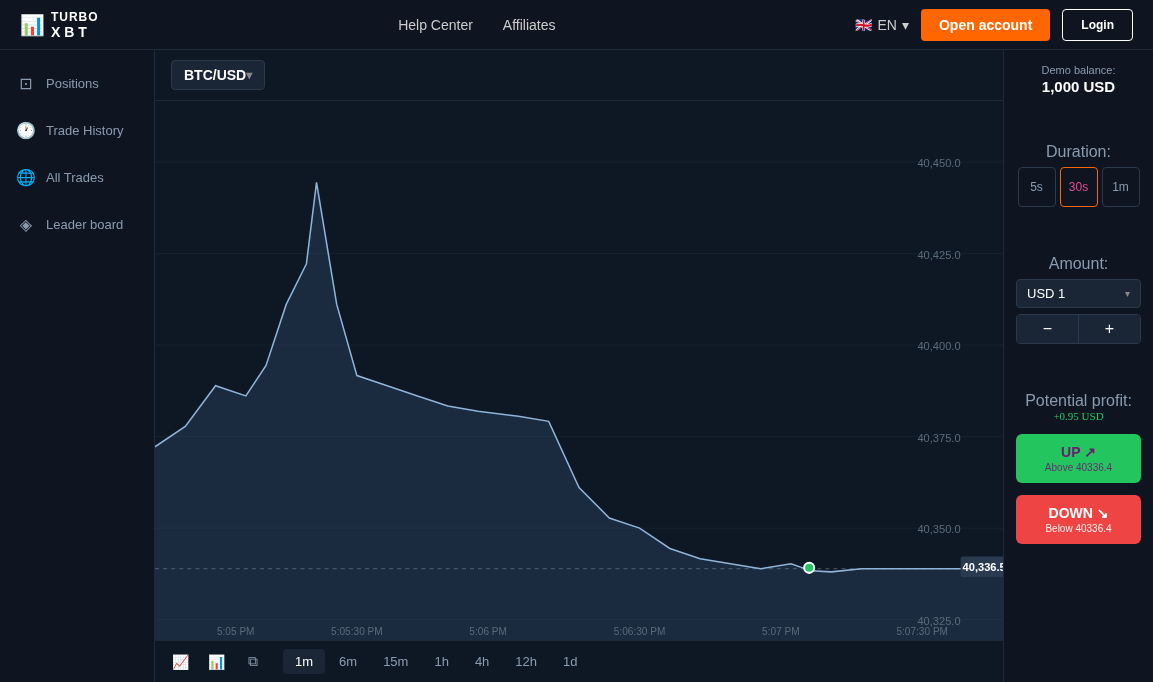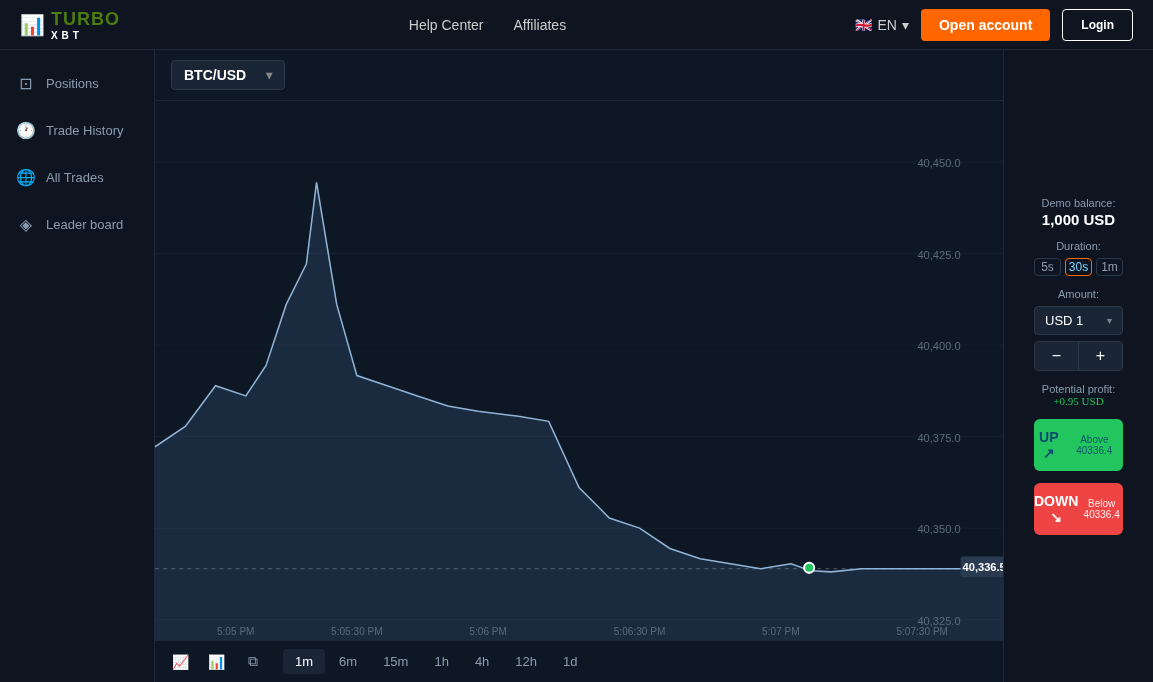--- a/index.html
+++ b/index.html
@@ -6,22 +6,22 @@
     body { background: #0e1520; color: #fff; font-family: Arial, sans-serif; width: 1153px; height: 682px; overflow: hidden; }
 
     
     .header {
       display: flex; align-items: center; justify-content: space-between;
       background: #0e1520; border-bottom: 1px solid #1e2a3a;
       padding: 0 20px; height: 50px;
     }
     .logo { display: flex; align-items: center; gap: 6px; }
     .logo-text { display: flex; flex-direction: column; }
-    .logo-turbo { color: #4d7c0f; font-weight: 900; font-size: 18px; letter-spacing: 1px; }
-    .logo-xbt { color: #fff; font-weight: 700; font-size: 10px; letter-spacing: 4px; }
+    .logo-turbo { color: #ffffff; font-weight: 900; font-size: 12px; letter-spacing: 1px; }
+    .logo-xbt { color: #fff; font-weight: 700; font-size: 14px; letter-spacing: 4px; }
     .logo-icon { color: #ff6600; font-size: 20px; }
     .nav { display: flex; gap: 30px; align-items: center; justify-content: center; }
     .nav a { color: #ccc; text-decoration: none; font-size: 14px; }
     .header-right { display: flex; align-items: center; gap: 12px; }
     .lang-selector { display: flex; align-items: center; gap: 5px; color: #ccc; font-size: 14px; cursor: pointer; }
     .btn-open { background: #ff6600; color: #fff; border: none; padding: 8px 18px; border-radius: 4px; font-size: 14px; cursor: pointer; font-weight: 600; }
     .btn-login { background: transparent; color: #fff; border: 1px solid #fff; padding: 8px 18px; border-radius: 4px; font-size: 12px; cursor: pointer; font-weight: 600; }
 
     
     .main-layout { display: flex; height: 632px; }
@@ -39,21 +39,21 @@
 
     
     .chart-area { flex: 1; display: flex; flex-direction: column; background: #0e1824; position: relative; }
 
     
     .chart-header {
       display: flex; align-items: center; padding: 10px 16px;
       border-bottom: 1px solid #1e2a3a; background: #0e1824;
     }
     .pair-selector {
-      display: flex; align-items: center; gap: 20px;
+      display: flex; align-items: center; gap: 0;
       background: #1a2535; border: 1px solid #2a3a4a;
       padding: 6px 12px; border-radius: 4px; cursor: pointer; font-size: 14px; font-weight: 600;
     }
     .pair-selector .arrow { color: #888; font-size: 12px; }
 
     
     .chart-canvas { flex: 1; position: relative; overflow: hidden; }
     .chart-svg { width: 100%; height: 100%; }
 
     
@@ -68,63 +68,63 @@
     .timeframe-tabs { display: flex; gap: 2px; margin-left: 10px; }
     .tf-tab {
       padding: 5px 12px; border-radius: 4px; cursor: pointer;
       font-size: 13px; color: #8a9bb0; background: transparent;
     }
     .tf-tab.active { background: #1a2535; color: #fff; }
 
     
     .right-panel {
       width: 150px; background: #0e1520; border-left: 1px solid #1e2a3a;
-      padding: 14px 30px; display: flex; flex-direction: column; gap: 12px; justify-content: center;
+      padding: 14px 12px; display: flex; flex-direction: column; gap: 12px;
     }
     .demo-balance { text-align: center; }
     .demo-balance-label { color: #8a9bb0; font-size: 11px; }
     .demo-balance-value { color: #fff; font-weight: 700; font-size: 15px; margin-top: 2px; }
 
-    .section-label { color: #8a9bb0; font-size: 11px; text-align: center; }
+    .section-label { color: #8a9bb0; font-size: 16px; text-align: center; margin-top: 36px; }
 
     .duration-buttons { display: flex; gap: 4px; justify-content: center; }
     .dur-btn {
-      width: 38px; height: 18px; border-radius: 4px; border: 1px solid #2a3a4a;
+      width: 38px; height: 40px; border-radius: 4px; border: 1px solid #2a3a4a;
       background: transparent; color: #8a9bb0; font-size: 12px; cursor: pointer; display: flex; align-items: center; justify-content: center;
     }
-    .dur-btn.active { border-color: #ff6600; color: #7dd3fc; }
+    .dur-btn.active { border-color: #ff6600; color: #ec4899; }
 
     .amount-selector {
       background: #1a2535; border: 1px solid #2a3a4a; border-radius: 4px;
       padding: 6px 10px; display: flex; align-items: center; justify-content: space-between;
       font-size: 13px; cursor: pointer; gap: 14px;
     }
     .amount-arrow { color: #888; font-size: 10px; }
 
     .stepper { display: flex; gap: 0; border: 1px solid #2a3a4a; border-radius: 4px; overflow: hidden; }
     .step-btn {
       flex: 1; height: 28px; background: #1a2535; border: none; color: #fff;
       font-size: 16px; cursor: pointer; display: flex; align-items: center; justify-content: center;
     }
 
     .potential-profit { text-align: center; }
     .profit-percent { color: #22c55e; font-size: 22px; font-weight: 700; margin-top: 2px; }
     .profit-usd { color: #22c55e; font-size: 11px; font-family: Liberation Serif, serif; }
 
     .btn-up {
-      background: #22c55e; border: none; border-radius: 6px; color: #0c4a6e;
+      background: #22c55e; border: none; border-radius: 6px; color: #701a75;
       padding: 10px 0; width: 100%; cursor: pointer; font-size: 14px; font-weight: 700;
-      display: flex; flex-direction: row; align-items: center; gap: 2px;
+      display: flex; flex-direction: column; align-items: center; gap: 2px;
     }
     .btn-up-sub { font-size: 10px; font-weight: 400; opacity: 0.9; }
 
     .btn-down {
       background: #ef4444; border: none; border-radius: 6px; color: #fff;
       padding: 10px 0; width: 100%; cursor: pointer; font-size: 14px; font-weight: 700;
-      display: flex; flex-direction: row; align-items: center; gap: 2px;
+      display: flex; flex-direction: column; align-items: center; gap: 2px;
     }
     .btn-down-sub { font-size: 10px; font-weight: 400; opacity: 0.9; }
   </style>
 </head>
 <body>
 
 <div class="header">
   <div class="logo">
     <div class="logo-icon">📊</div>
     <div class="logo-text">

